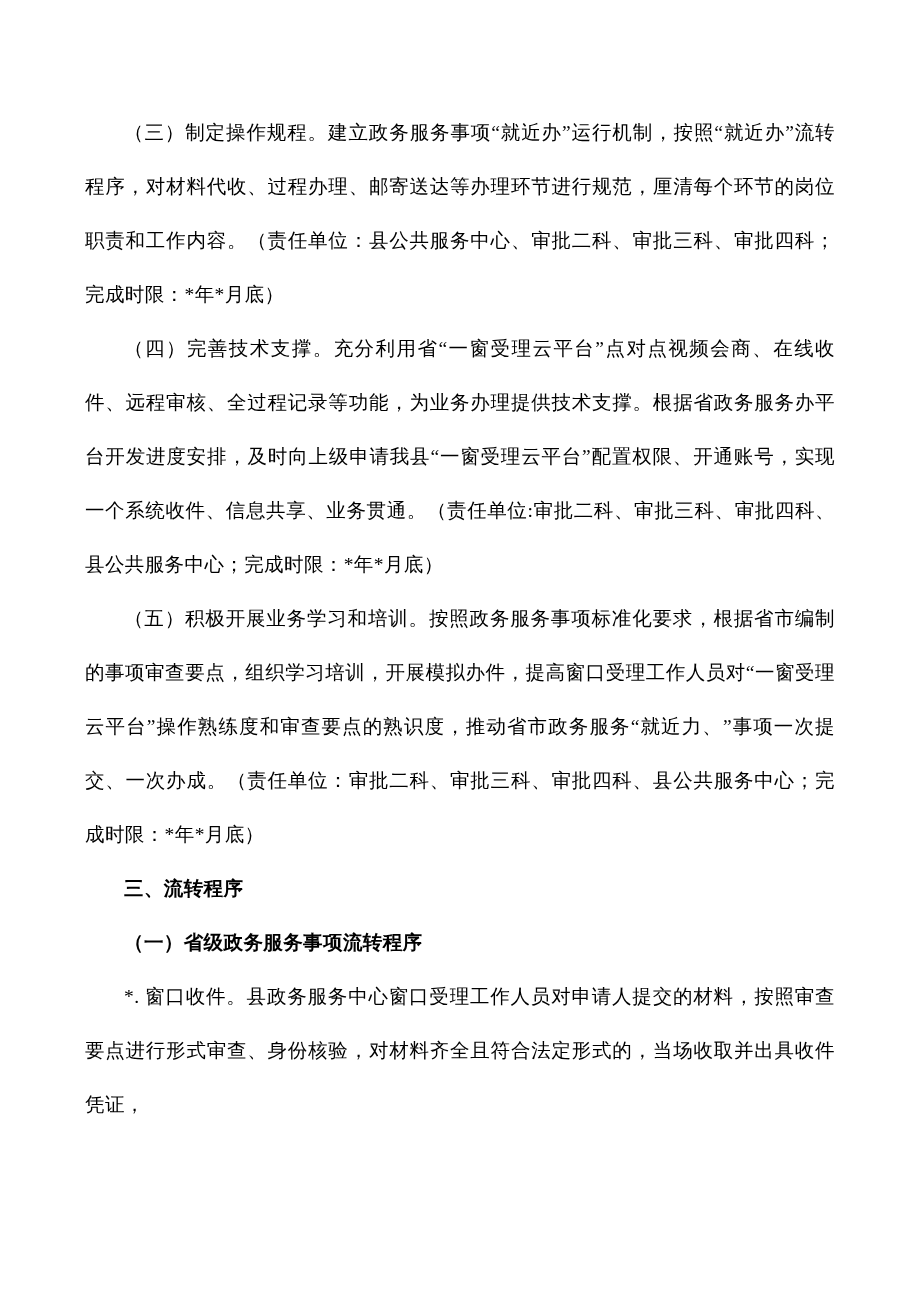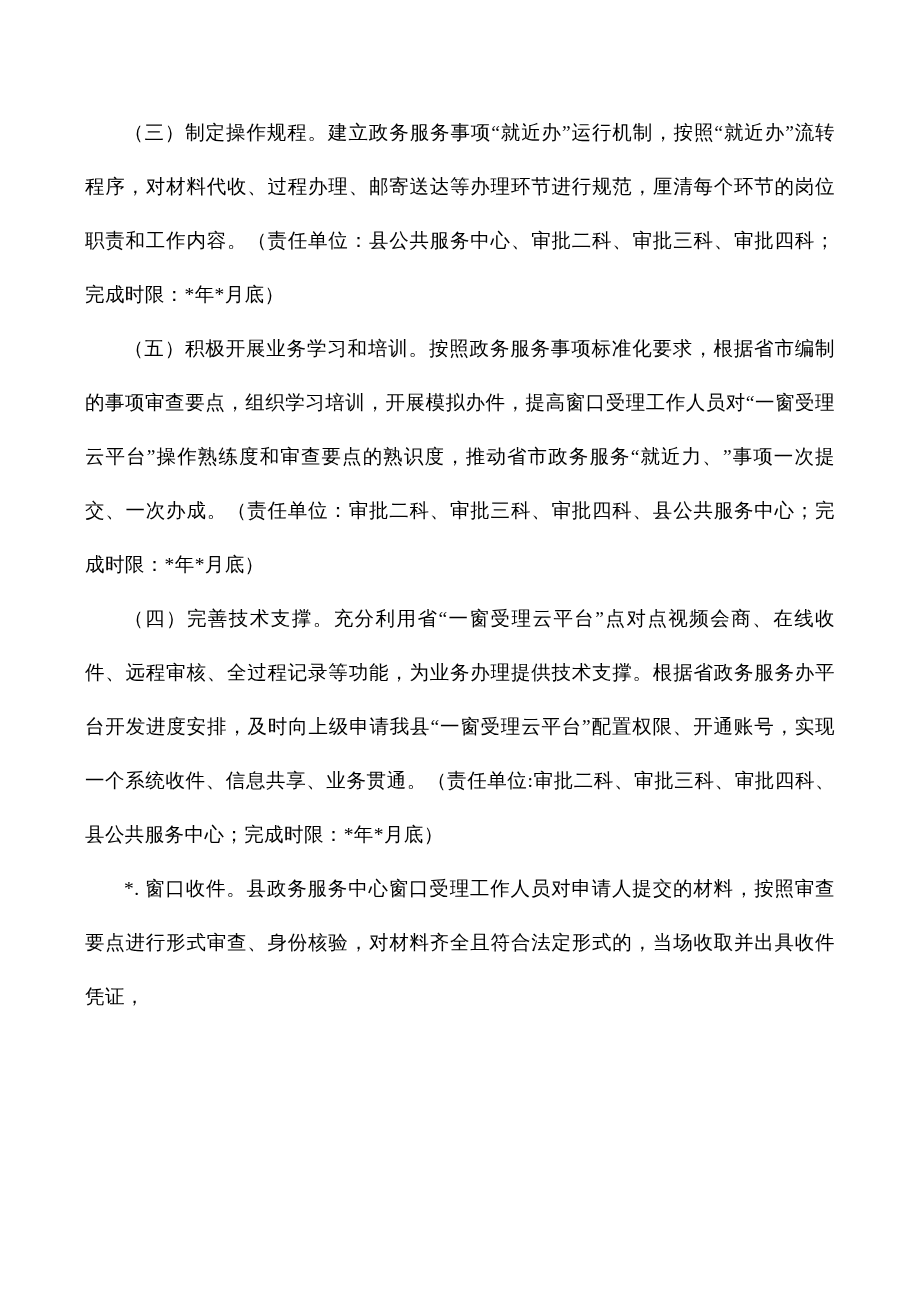--- a/index.html
+++ b/index.html
@@ -38,17 +38,19 @@
   .doc-body p.subheading {
     font-weight: bold;
   }
 </style>
 </head>
 <body>
 
 <div class="page">
   <div class="doc-body">
     <p class="body-paragraph">（三）制定操作规程。建立政务服务事项“就近办”运行机制，按照“就近办”流转程序，对材料代收、过程办理、邮寄送达等办理环节进行规范，厘清每个环节的岗位职责和工作内容。（责任单位：县公共服务中心、审批二科、审批三科、审批四科；完成时限：*年*月底）</p>
+    <p class="body-paragraph">（四）完善技术支撑。充分利用省“一窗受理云平台”点对点视频会商、在线收件、远程审核、全过程记录等功能，为业务办理提供技术支撑。根据省政务服务办平台开发进度安排，及时向上级申请我县“一窗受理云平台”配置权限、开通账号，实现一个系统收件、信息共享、业务贯通。（责任单位:审批二科、审批三科、审批四科、县公共服务中心；完成时限：*年*月底）</p>
     <p class="body-paragraph">（五）积极开展业务学习和培训。按照政务服务事项标准化要求，根据省市编制的事项审查要点，组织学习培训，开展模拟办件，提高窗口受理工作人员对“一窗受理云平台”操作熟练度和审查要点的熟识度，推动省市政务服务“就近力、”事项一次提交、一次办成。（责任单位：审批二科、审批三科、审批四科、县公共服务中心；完成时限：*年*月底）</p>
-    <p class="body-paragraph">（四）完善技术支撑。充分利用省“一窗受理云平台”点对点视频会商、在线收件、远程审核、全过程记录等功能，为业务办理提供技术支撑。根据省政务服务办平台开发进度安排，及时向上级申请我县“一窗受理云平台”配置权限、开通账号，实现一个系统收件、信息共享、业务贯通。（责任单位:审批二科、审批三科、审批四科、县公共服务中心；完成时限：*年*月底）</p>
+    <p class="heading">三、流转程序</p>
+    <p class="subheading">（一）省级政务服务事项流转程序</p>
     <p class="body-paragraph">*. 窗口收件。县政务服务中心窗口受理工作人员对申请人提交的材料，按照审查要点进行形式审查、身份核验，对材料齐全且符合法定形式的，当场收取并出具收件凭证，</p>
   </div>
 </div>
 
 </body></html>

